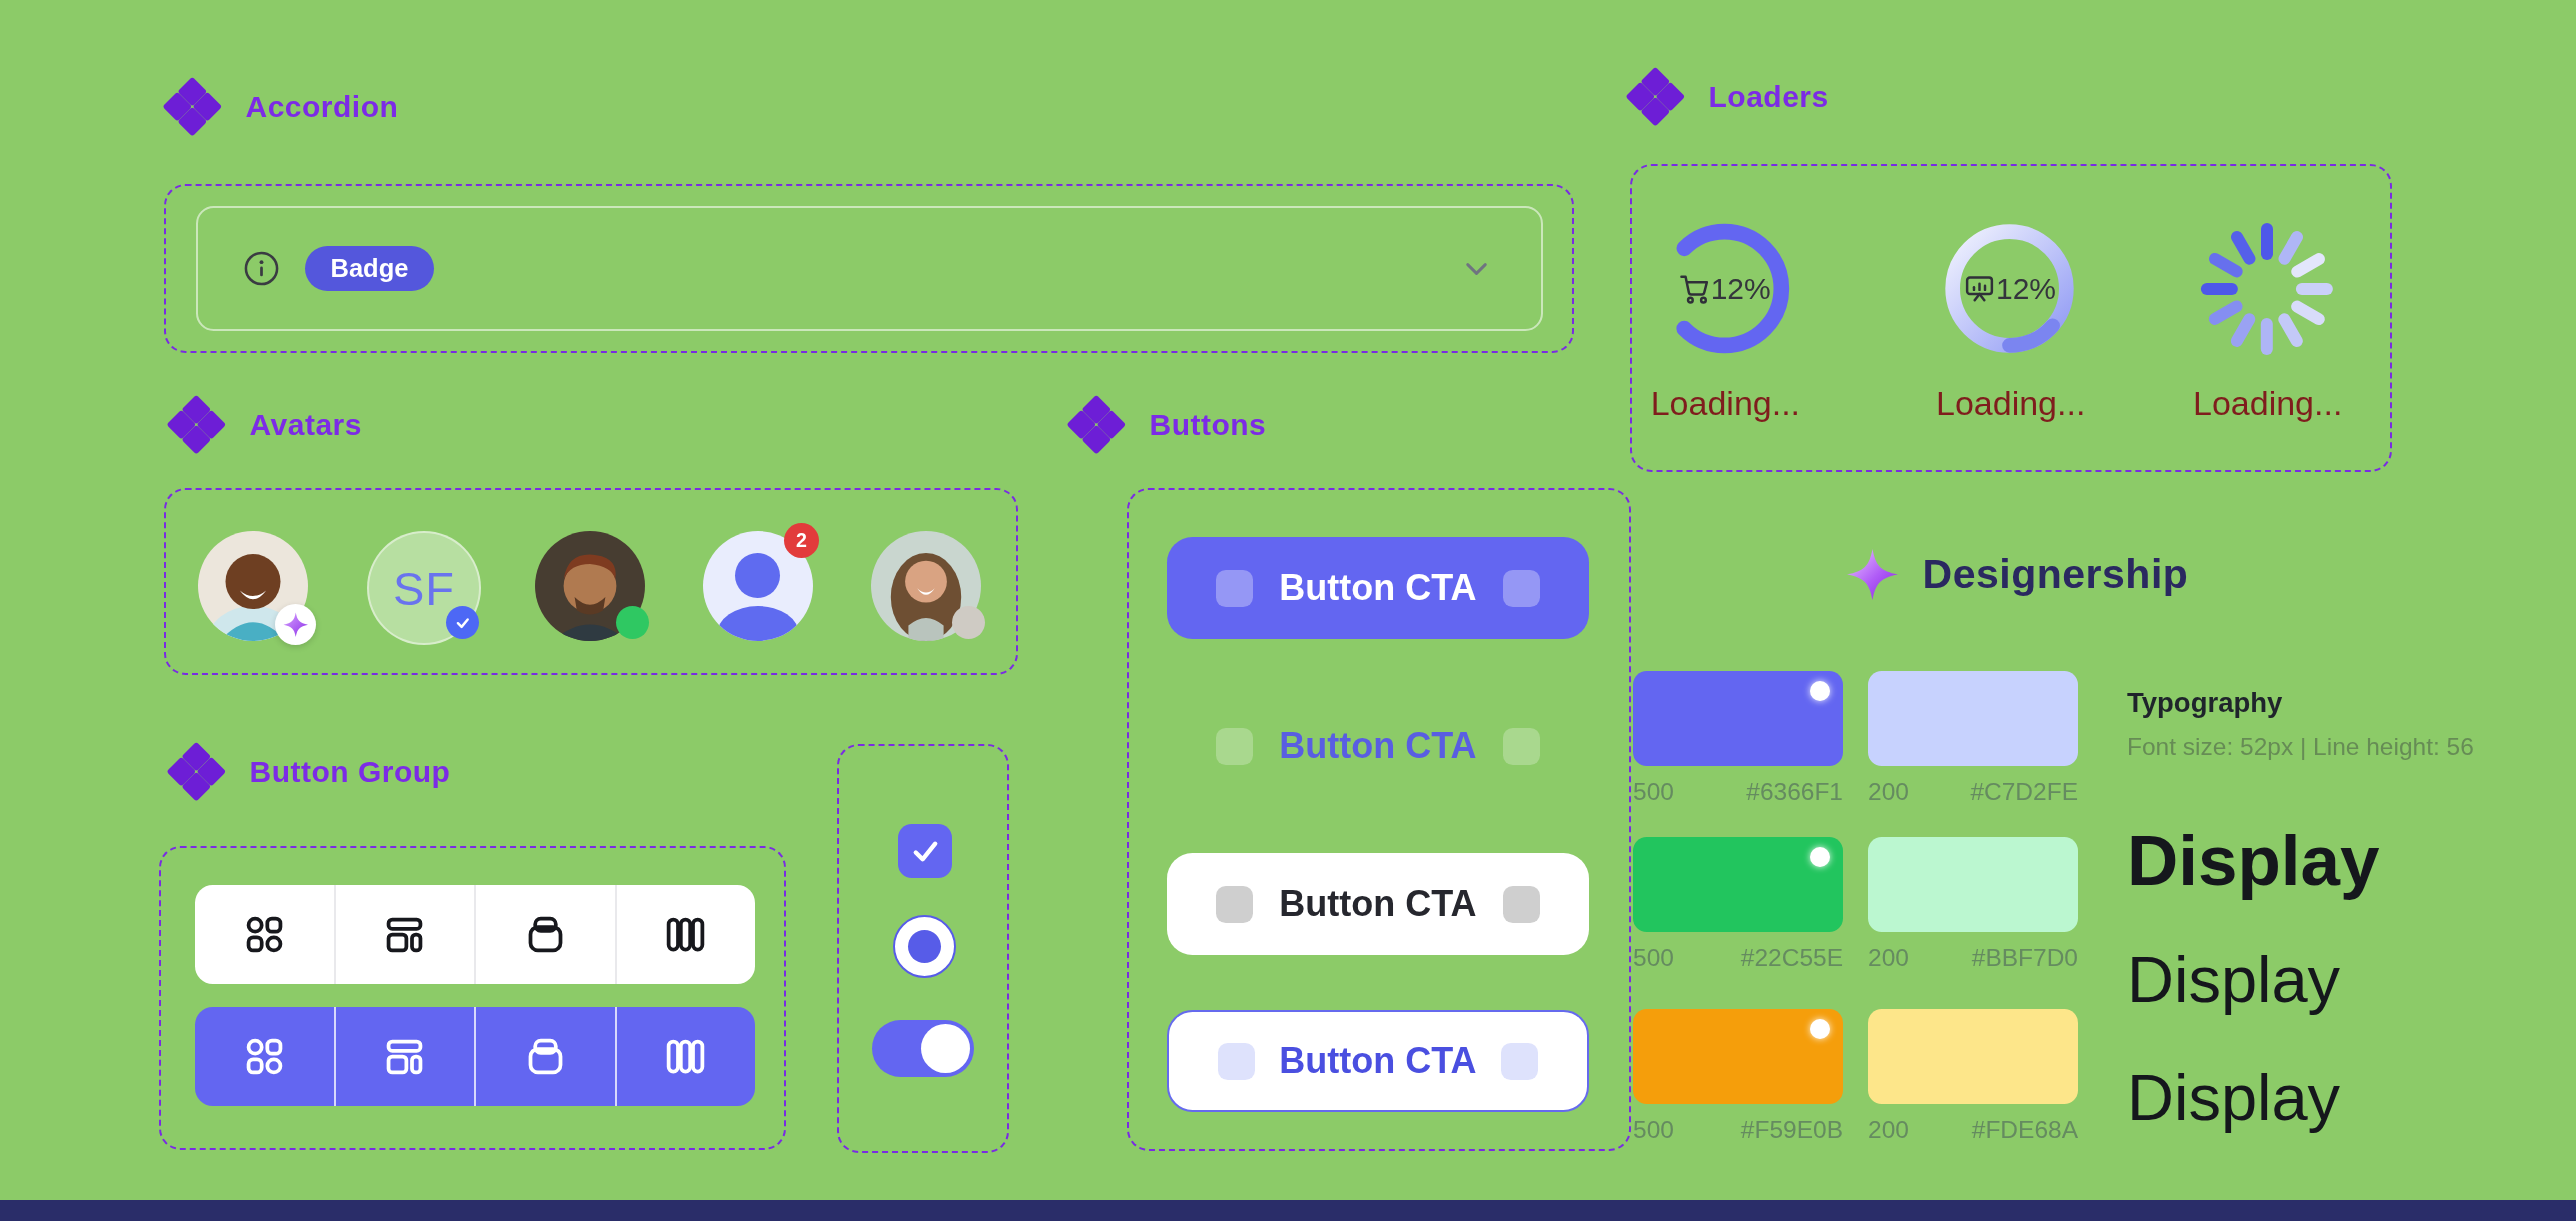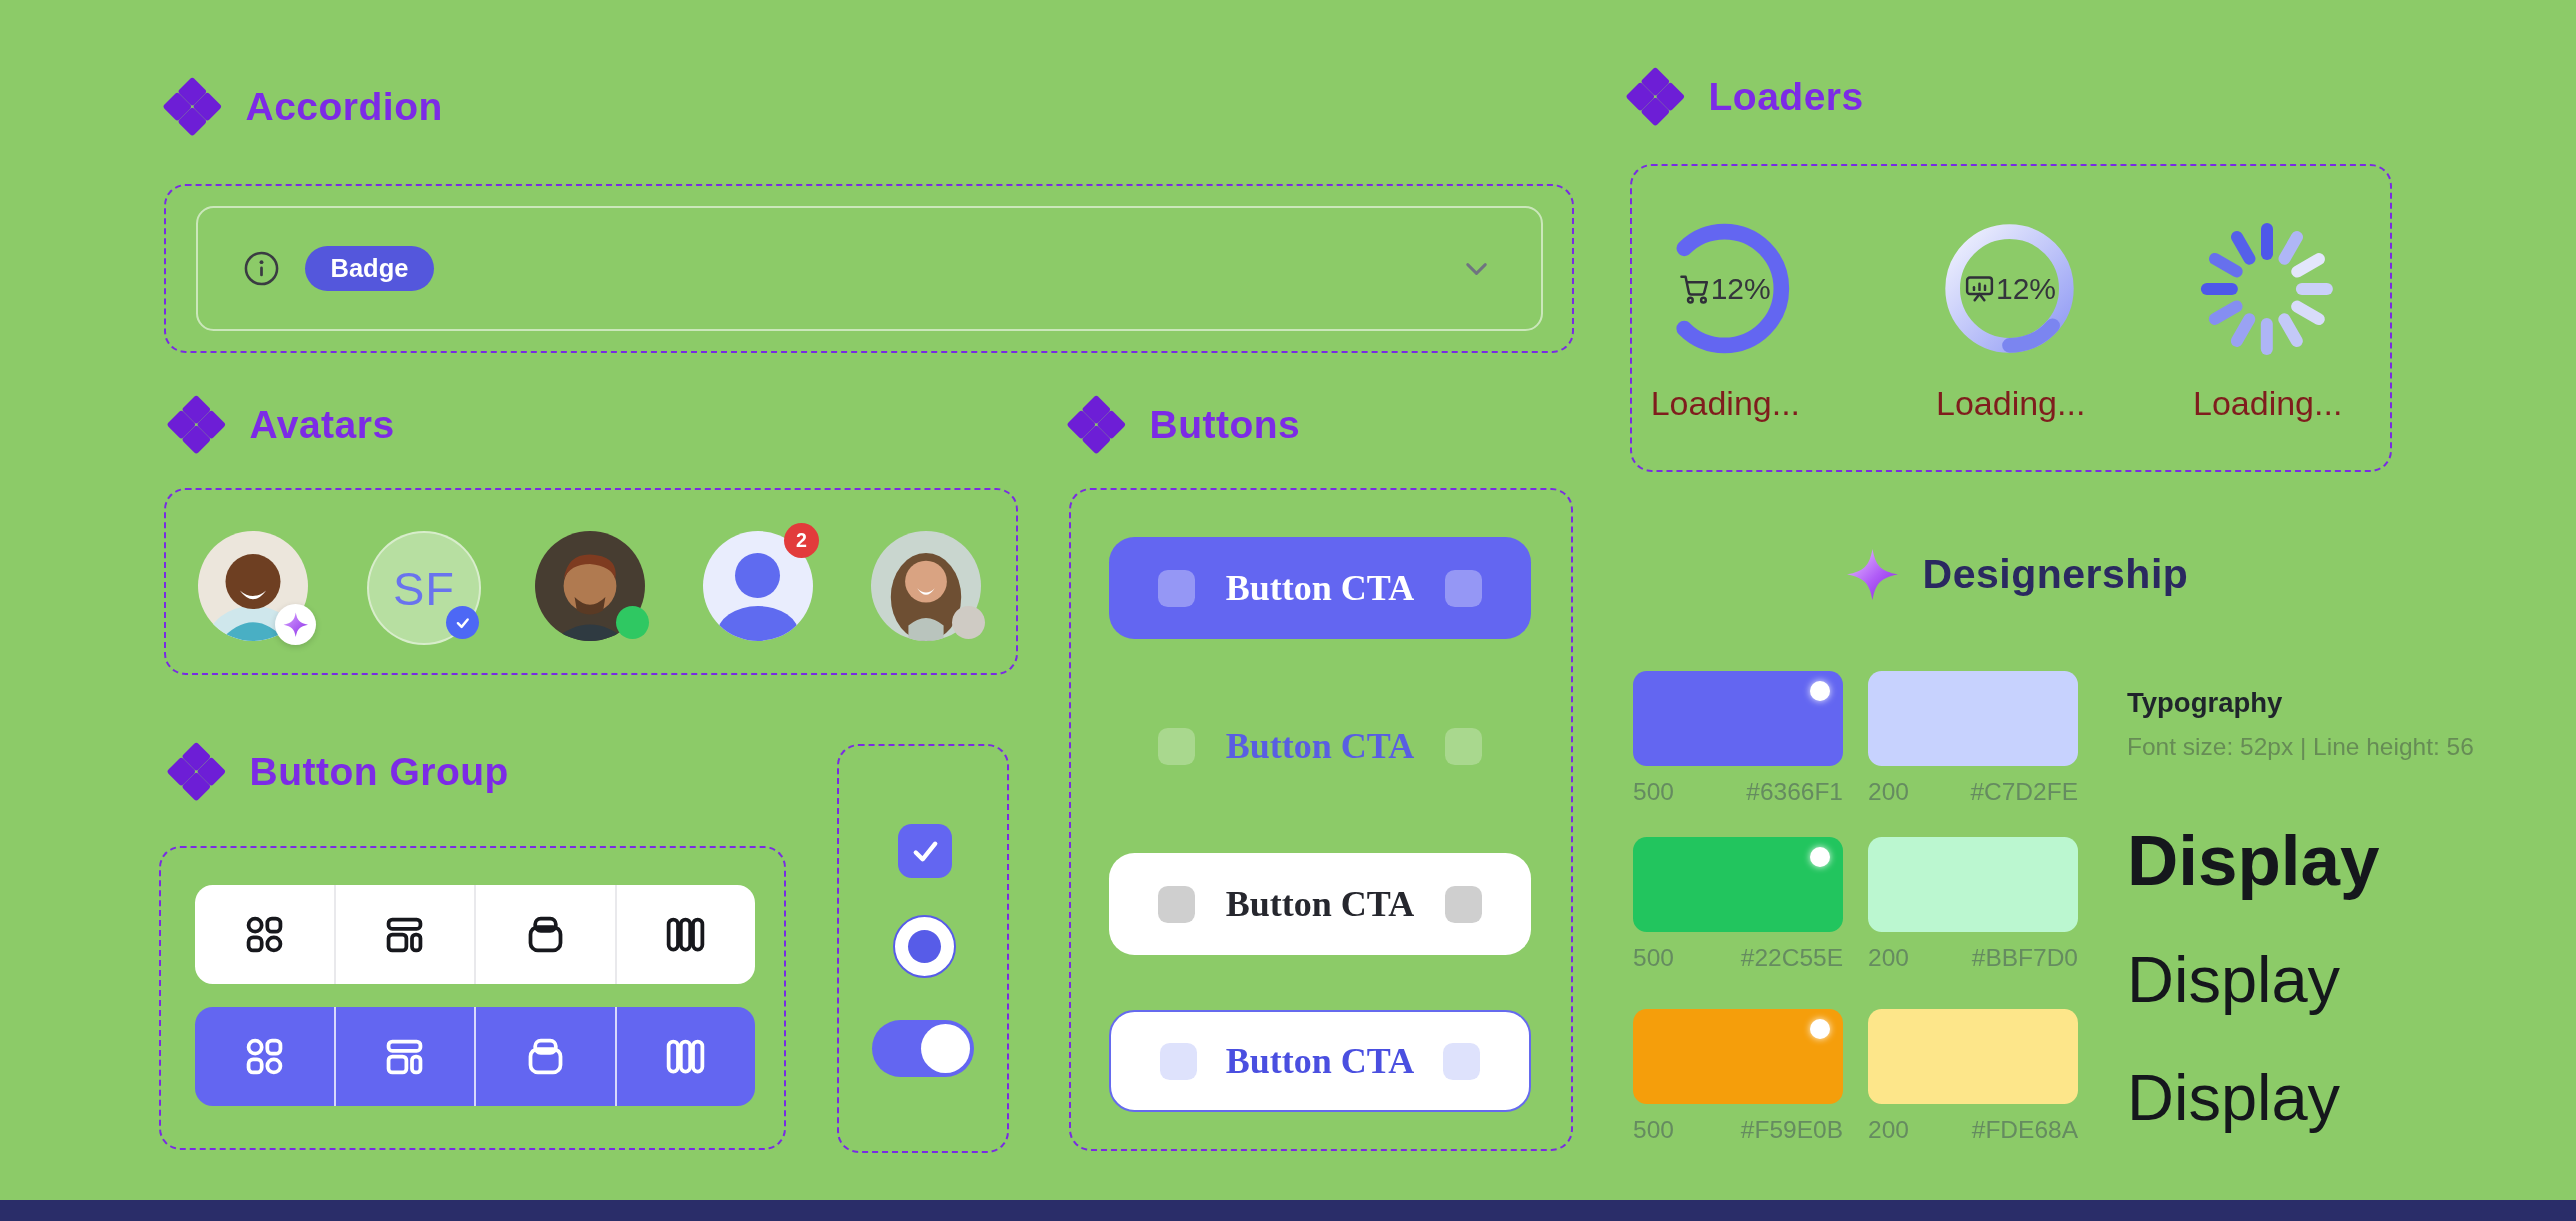--- a/index.html
+++ b/index.html
@@ -1,20 +1,20 @@
 <!DOCTYPE html>
 <html><head>
 <meta charset="utf-8">
 <style>
   html,body{margin:0;padding:0;background:#8CCB68;font-family:"Liberation Sans",sans-serif;}
   #canvas{position:relative;width:2576px;height:1221px;background:#8CCB68;overflow:hidden;}
 
   
   .sec-title{position:absolute;display:flex;align-items:center;gap:27.5px;}
-  .sec-title h2{font-size:39px;font-weight:700;color:#7C2BE6;margin:0;letter-spacing:0.5px;}
+  .sec-title h2{font-size:30px;font-weight:700;color:#7C2BE6;margin:0;letter-spacing:0.5px;}
   .dicon{position:relative;width:51px;height:51px;flex:0 0 auto;}
   .dicon i{position:absolute;width:20.6px;height:20.6px;background:#6D1ED6;transform:rotate(45deg);border-radius:2.9px;}
   .dicon i:nth-child(1){left:14.7px;top:0;}
   .dicon i:nth-child(2){left:0;top:14.7px;}
   .dicon i:nth-child(3){left:29.5px;top:14.7px;}
   .dicon i:nth-child(4){left:14.7px;top:29.5px;}
 
   .dashed-box{position:absolute;border:2.9px dashed #7A2BE2;border-radius:21.6px;}
 
   
@@ -303,21 +303,21 @@
 
   <div class="sec-title" style="left:1071px;top:399px;">
     <div class="dicon">
         <i></i>
         <i></i>
         <i></i>
         <i></i>
       </div>
     <h2>Buttons</h2>
   </div>
-  <div class="dashed-box" style="left:1069px;top:488px;width:500px;height:659px;font-family:Liberation Serif, serif;">
+  <div class="dashed-box" style="left:1127px;top:488px;width:500px;height:659px;">
     <div class="cta primary">
       <span class="ph"></span>
       <span>Button CTA</span>
       <span class="ph"></span>
     </div>
     <div class="cta ghost">
       <span class="ph"></span>
       <span>Button CTA</span>
       <span class="ph"></span>
     </div>

